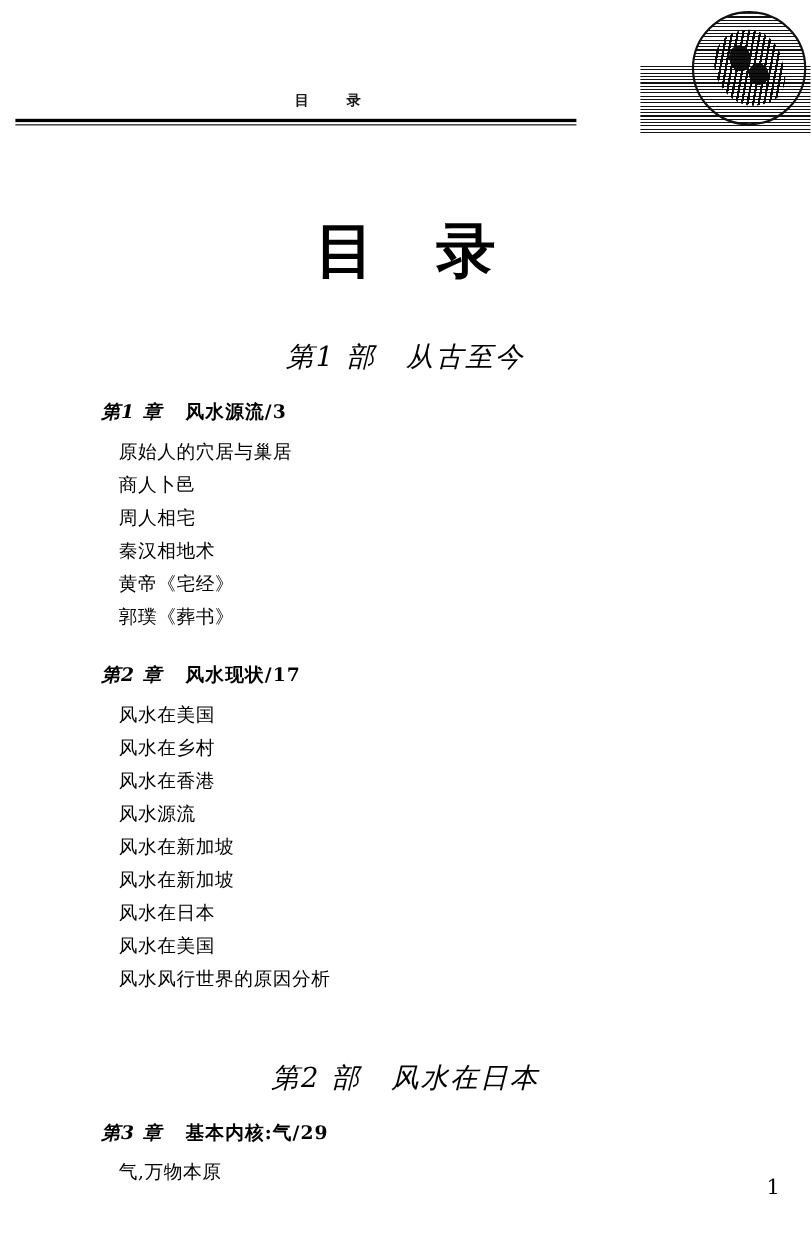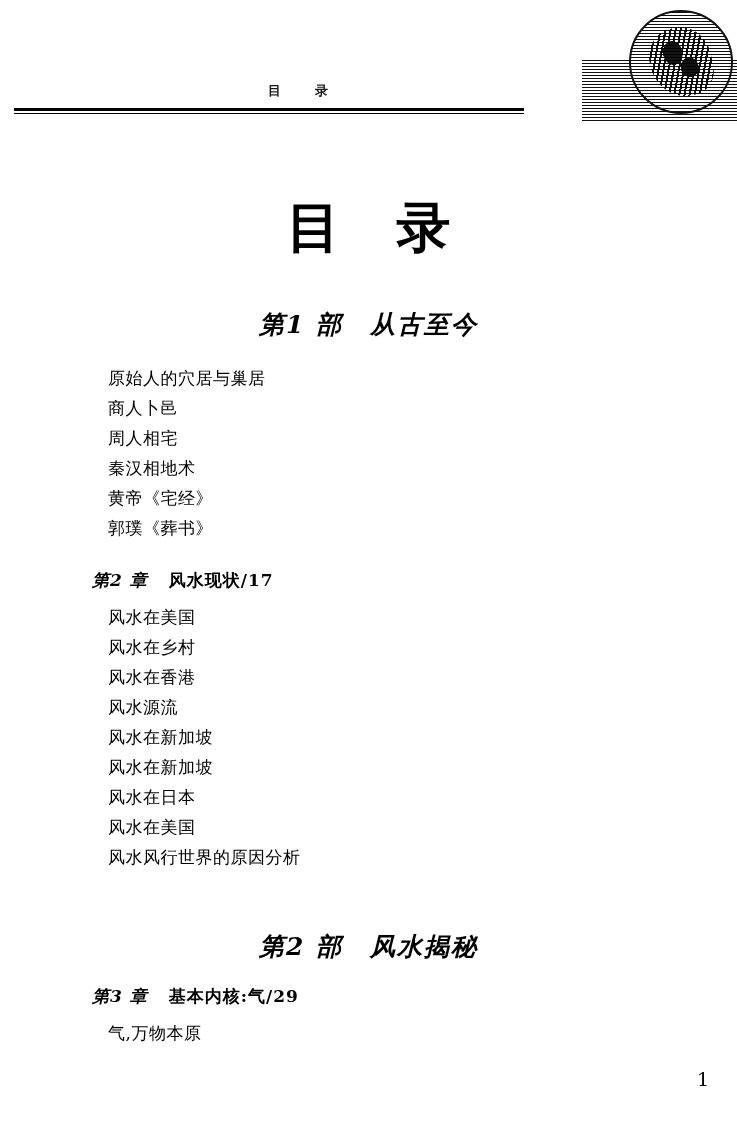--- a/index.html
+++ b/index.html
@@ -121,21 +121,21 @@
   
   .toc {
     position: absolute;
     top: 290px;
     left: 0;
     width: 737px;
   }
   .part-title {
     text-align: center;
     font-size: 25px;
-    font-weight: bold;
+    font-weight: normal;
     font-style: italic;
     font-family: "DejaVu Serif", serif;
     margin: 18px 0 22px 0;
     letter-spacing: 2px;
   }
   .part-gap {
     margin-top: 58px;
   }
   .chapter {
     margin: 0 0 6px 92px;
@@ -184,20 +184,24 @@
     </div>
   </div>
 </div>
 
 <div class="page-title">目录</div>
 
 <div class="toc">
 
   <div class="part-title">第1 部　从古至今</div>
 
+  <div class="chapter">
+    <span class="chnum">第1 章</span>
+    <span class="chname">风水源流/3</span>
+  </div>
   <div class="entries">
     <div class="entry">原始人的穴居与巢居</div>
     <div class="entry">商人卜邑</div>
     <div class="entry">周人相宅</div>
     <div class="entry">秦汉相地术</div>
     <div class="entry">黄帝《宅经》</div>
     <div class="entry">郭璞《葬书》</div>
   </div>
 
   <div class="chapter">
@@ -209,21 +213,21 @@
     <div class="entry">风水在乡村</div>
     <div class="entry">风水在香港</div>
     <div class="entry">风水源流</div>
     <div class="entry">风水在新加坡</div>
     <div class="entry">风水在新加坡</div>
     <div class="entry">风水在日本</div>
     <div class="entry">风水在美国</div>
     <div class="entry">风水风行世界的原因分析</div>
   </div>
 
-  <div class="part-title part-gap">第2 部　风水揭秘</div>
+  <div class="part-title part-gap">第2 部　风水在日本</div>
 
   <div class="chapter">
     <span class="chnum">第3 章</span>
     <span class="chname">基本内核:气/29</span>
   </div>
   <div class="entries">
     <div class="entry">气,万物本原</div>
   </div>
 
 </div>

